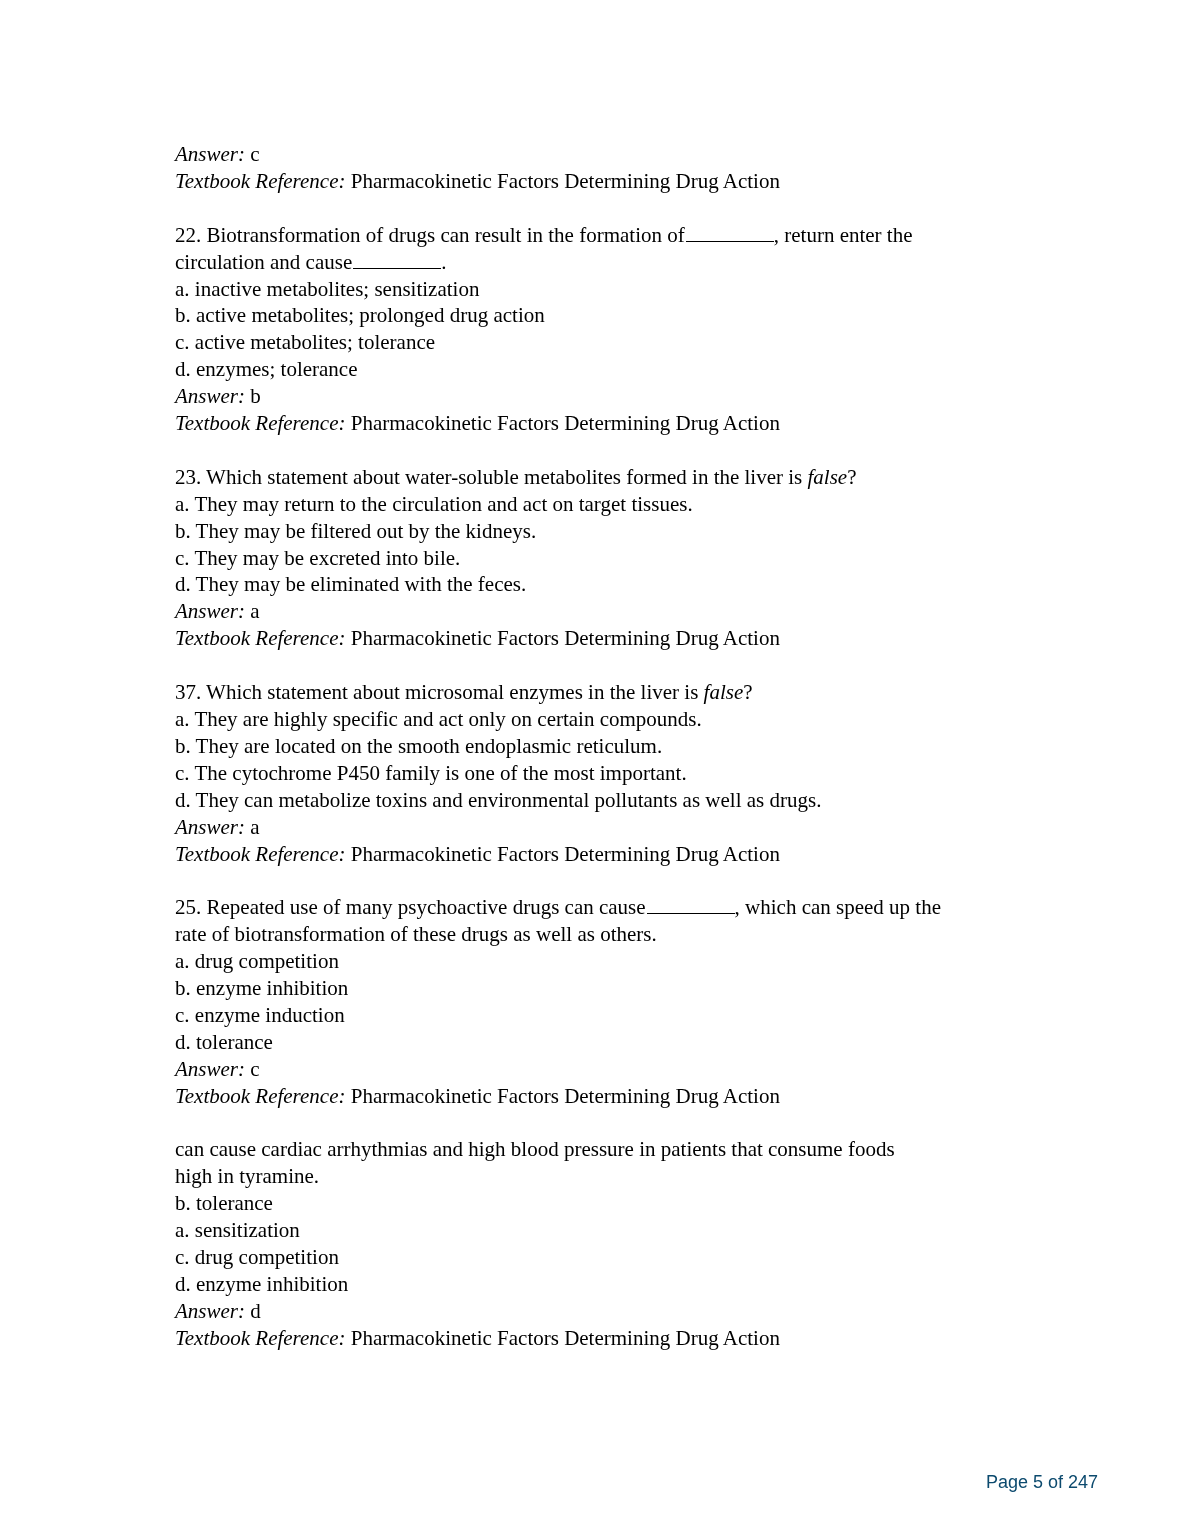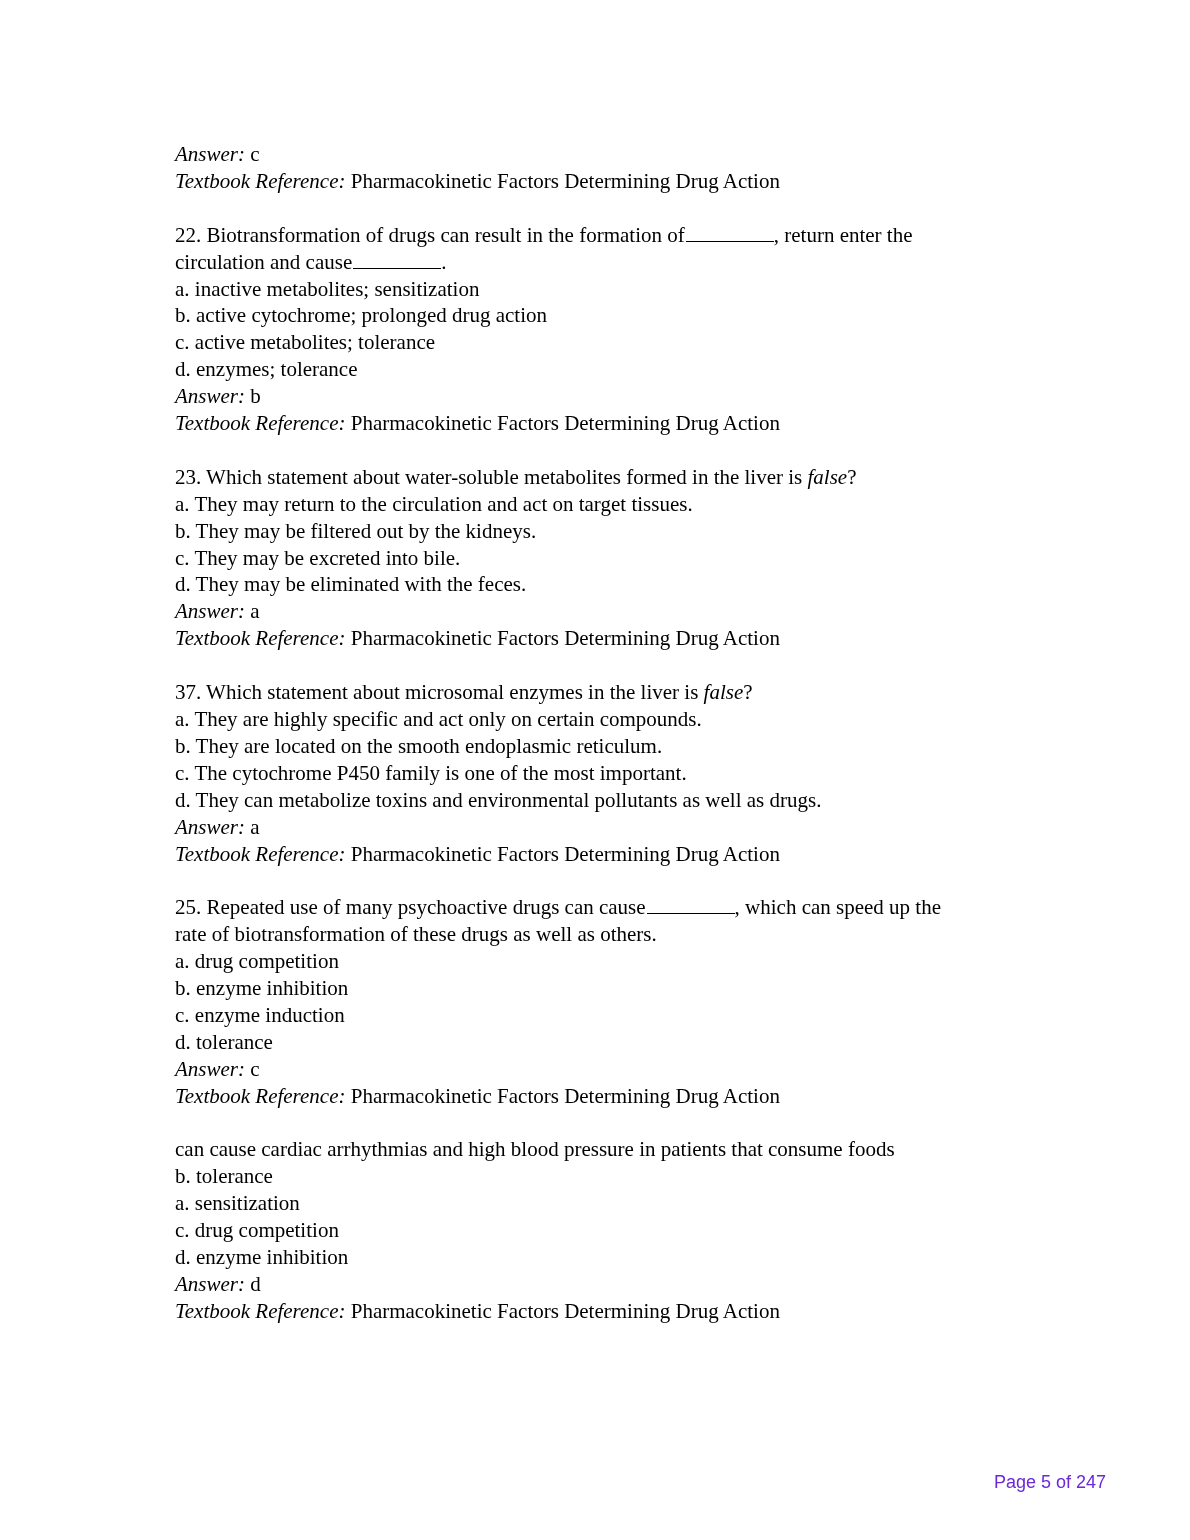--- a/index.html
+++ b/index.html
@@ -6,38 +6,38 @@
   body { width: 1190px; height: 1540px; position: relative; overflow: hidden; }
   .page {
     position: absolute; left: 175px; top: 141px; width: 860px;
     font-family: "Liberation Serif", serif; font-size: 21px; line-height: 26.9px; color: #000;
   }
   .line { white-space: nowrap; }
   .gap { height: 26.9px; }
   .it { font-style: italic; }
   .blank { display: inline-block; width: 88px; border-bottom: 1px solid #000; height: 18px; vertical-align: baseline; margin-left: 1px; }
   .footer {
-    position: absolute; right: 84px; top: 1472px;
-    font-family: "Liberation Sans", sans-serif; font-size: 18px; color: #6d28d9;
+    position: absolute; right: 92px; top: 1472px;
+    font-family: "Liberation Sans", sans-serif; font-size: 18px; color: #0c4a6e;
   }
 </style>
 </head>
 <body>
 
 <div class="page">
 
   <div class="line"><span class="it">Answer:</span> <span>c</span></div>
   <div class="line"><span class="it">Textbook Reference:</span> <span>Pharmacokinetic Factors Determining Drug Action</span></div>
   <div class="gap"></div>
 
   <div>
     <div class="line"><span>22. Biotransformation of drugs can result in the formation of</span><span class="blank"></span><span>, return enter the</span></div>
     <div class="line"><span>circulation and cause</span><span class="blank"></span><span>.</span></div>
     <div class="line">a. inactive metabolites; sensitization</div>
-    <div class="line">b. active cytochrome; prolonged drug action</div>
+    <div class="line">b. active metabolites; prolonged drug action</div>
     <div class="line">c. active metabolites; tolerance</div>
     <div class="line">d. enzymes; tolerance</div>
     <div class="line"><span class="it">Answer:</span> <span>b</span></div>
     <div class="line"><span class="it">Textbook Reference:</span> <span>Pharmacokinetic Factors Determining Drug Action</span></div>
   </div>
   <div class="gap"></div>
 
   <div>
     <div class="line"><span>23. Which statement about water-soluble metabolites formed in the liver is </span><span class="it">false</span><span>?</span></div>
     <div class="line">a. They may return to the circulation and act on target tissues.</div>
@@ -67,20 +67,21 @@
     <div class="line">b. enzyme inhibition</div>
     <div class="line">c. enzyme induction</div>
     <div class="line">d. tolerance</div>
     <div class="line"><span class="it">Answer:</span> <span>c</span></div>
     <div class="line"><span class="it">Textbook Reference:</span> <span>Pharmacokinetic Factors Determining Drug Action</span></div>
   </div>
   <div class="gap"></div>
 
   <div>
     <div class="line">can cause cardiac arrhythmias and high blood pressure in patients that consume foods</div>
+    <div class="line">high in tyramine.</div>
     <div class="line">b. tolerance</div>
     <div class="line">a. sensitization</div>
     <div class="line">c. drug competition</div>
     <div class="line">d. enzyme inhibition</div>
     <div class="line"><span class="it">Answer:</span> <span>d</span></div>
     <div class="line"><span class="it">Textbook Reference:</span> <span>Pharmacokinetic Factors Determining Drug Action</span></div>
   </div>
 </div>
 
 <div class="footer">Page 5 of 247</div>

